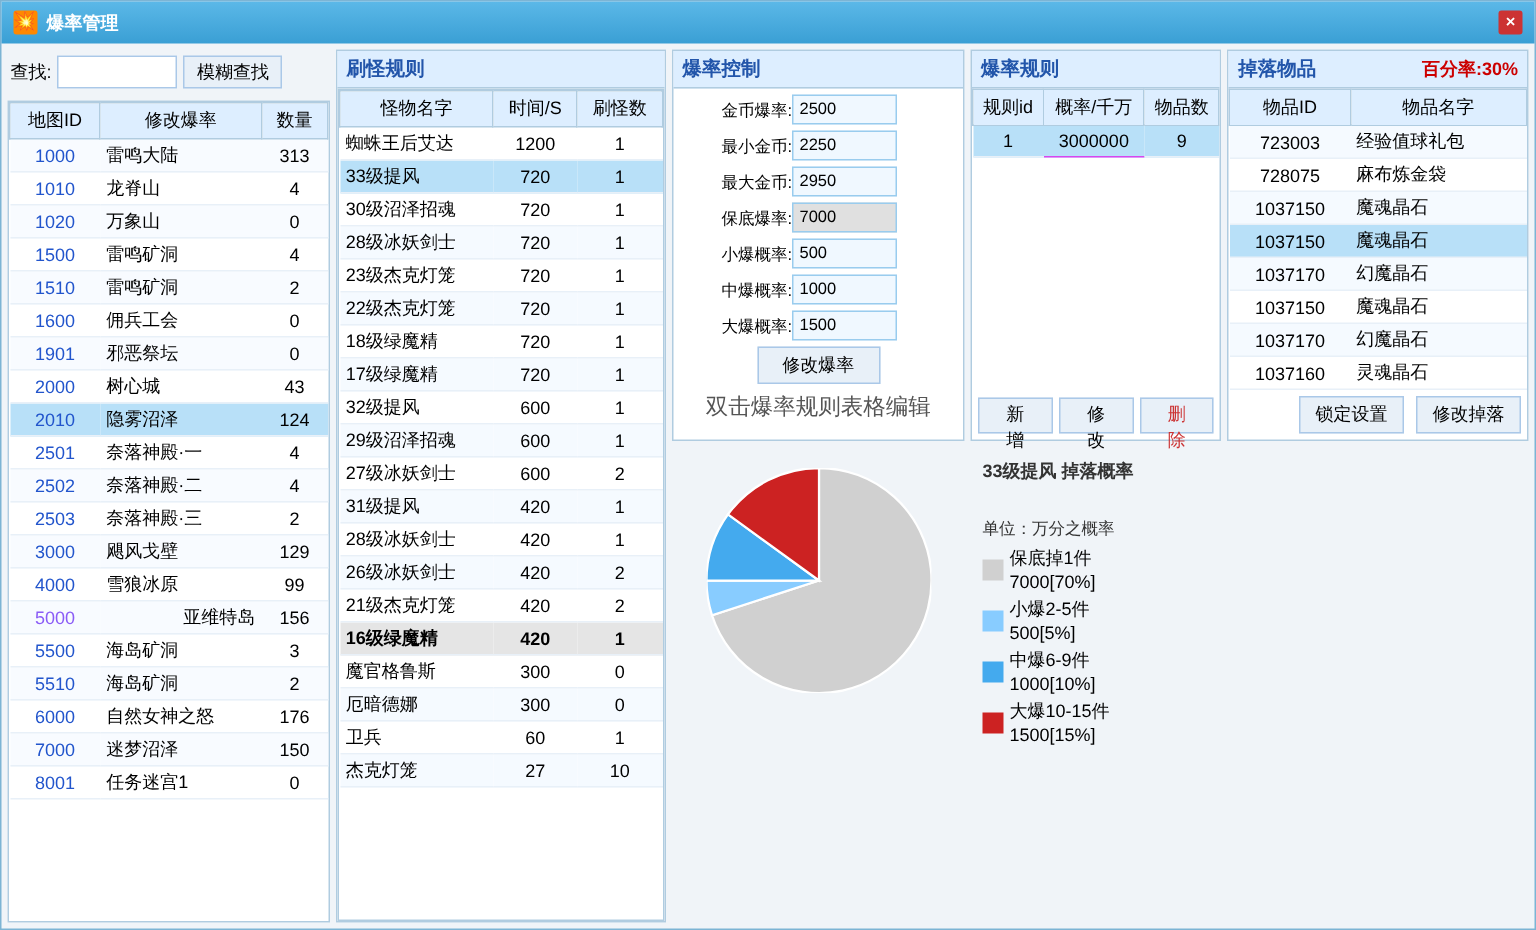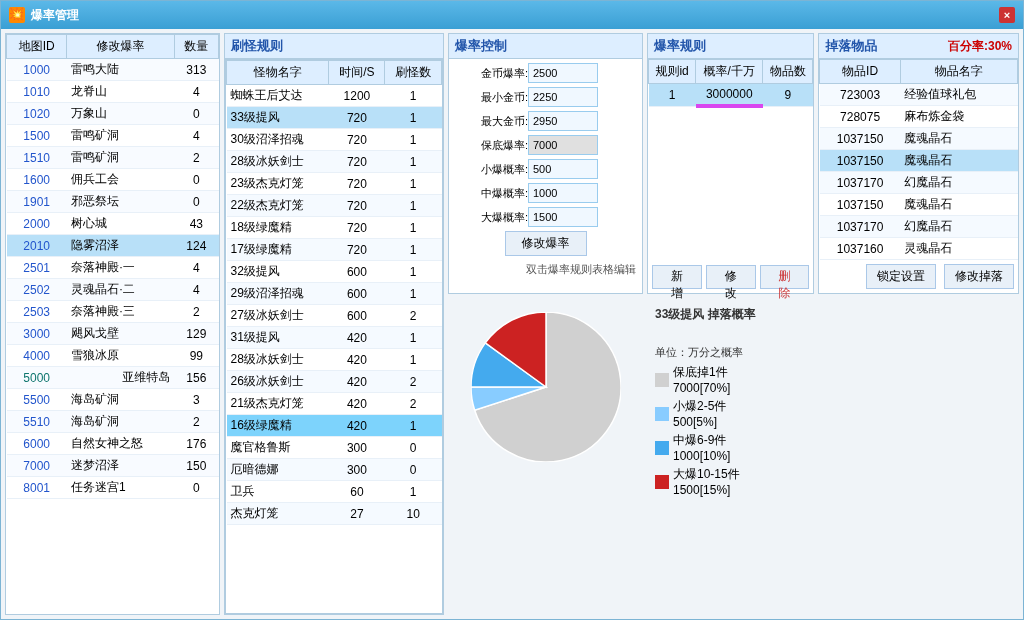--- a/index.html
+++ b/index.html
@@ -26,21 +26,21 @@
     td { padding: 2px 4px; text-align: center; border-bottom: 1px solid #e8f0f8; }
     
     
     .mid-panel { width: 220px; display: flex; flex-direction: column; }
     .section-title { background: #ddeeff; padding: 3px 6px; font-weight: bold; color: #2255aa; border-bottom: 1px solid #b0cce0; font-size: 13px; }
     .monster-table-container { flex: 1; overflow-y: auto; border: 1px solid #b0cce0; background: white; }
     .rate-row { display: flex; align-items: center; margin-bottom: 4px; }
     .rate-label { width: 75px; text-align: right; font-size: 11px; }
     .rate-input { width: 70px; height: 20px; border: 1px solid #99ccee; padding: 1px 4px; background: #f0f8ff; font-size: 11px; }
     .modify-btn { background: #e8f0f8; border: 1px solid #aac8e8; padding: 3px 16px; cursor: pointer; margin: 4px auto; display: block; font-size: 12px; }
-    .double-click-text { text-align: right; color: #555; font-size: 11px; padding: 2px; }
+    .double-click-text { text-align: center; color: #555; font-size: 15px; padding: 2px; }
     .rules-btn-row { display: flex; gap: 4px; padding: 4px 0; }
     .action-btn { background: #e8f0f8; border: 1px solid #aac8e8; padding: 2px 12px; cursor: pointer; font-size: 12px; height: 24px; }
     .action-btn.delete { color: #cc3333; }
     .percent-rate { color: #cc0000; font-weight: bold; }
     .legend-item { display: flex; align-items: center; margin-bottom: 3px; }
     .legend-color { width: 14px; height: 14px; margin-right: 4px; flex-shrink: 0; }
     .lock-btn { background: #e8f0f8; border: 1px solid #aac8e8; padding: 3px 10px; cursor: pointer; font-size: 12px; }
     .modify-drop-btn { background: #e8f0f8; border: 1px solid #aac8e8; padding: 3px 10px; cursor: pointer; font-size: 12px; }
     
     ::-webkit-scrollbar { width: 8px; }
@@ -58,20 +58,25 @@
 
   <div class="title-bar">
     <span class="icon">💥</span>
     <span>爆率管理</span>
     <div class="close-btn">×</div>
   </div>
 
   <div class="content">
 
     <div class="left-panel">
+      <div class="search-bar">
+        <span class="search-label">查找:</span>
+        <input type="text" class="search-input" style="">
+        <button class="search-btn">模糊查找</button>
+      </div>
       <div class="table-container">
         <table>
           <thead>
             <tr>
               <th>地图ID</th>
               <th>修改爆率</th>
               <th>数量</th>
             </tr>
           </thead>
           <tbody id="map-tbody">
@@ -120,40 +125,40 @@
                 <td style="text-align: left; padding-left: 4px;">隐雾沼泽</td>
                 <td>124</td>
               </tr>
               <tr>
                 <td style="color: #2255cc;">2501</td>
                 <td style="text-align: left; padding-left: 4px;">奈落神殿·一</td>
                 <td>4</td>
               </tr>
               <tr style="background: rgb(248, 251, 255);">
                 <td style="color: #2255cc;">2502</td>
-                <td style="text-align: left; padding-left: 4px;">灵魂晶石·二</td>
+                <td style="text-align: left; padding-left: 4px;">奈落神殿·二</td>
                 <td>4</td>
               </tr>
               <tr>
                 <td style="color: #2255cc;">2503</td>
                 <td style="text-align: left; padding-left: 4px;">奈落神殿·三</td>
                 <td>2</td>
               </tr>
               <tr style="background: rgb(248, 251, 255);">
                 <td style="color: #2255cc;">3000</td>
                 <td style="text-align: left; padding-left: 4px;">飓风戈壁</td>
                 <td>129</td>
               </tr>
               <tr>
                 <td style="color: #2255cc;">4000</td>
                 <td style="text-align: left; padding-left: 4px;">雪狼冰原</td>
                 <td>99</td>
               </tr>
               <tr style="background: rgb(248, 251, 255);">
-                <td style="color: #0f766e; text-align: center;">5000</td>
+                <td style="color: #8b5cf6; text-align: center;">5000</td>
                 <td style="text-align: right; padding-left: 4px;">亚维特岛</td>
                 <td>156</td>
               </tr>
               <tr>
                 <td style="color: #2255cc;">5500</td>
                 <td style="text-align: left; padding-left: 4px;">海岛矿洞</td>
                 <td>3</td>
               </tr>
               <tr style="background: rgb(248, 251, 255);">
                 <td style="color: #2255cc;">5510</td>
@@ -260,21 +265,21 @@
               <tr style="background: rgb(245, 250, 255);">
                 <td style="text-align: left; padding-left: 4px; margin-left: 48px;">26级冰妖剑士</td>
                 <td>420</td>
                 <td>2</td>
               </tr>
               <tr>
                 <td style="text-align: left; padding-left: 4px;">21级杰克灯笼</td>
                 <td>420</td>
                 <td>2</td>
               </tr>
-              <tr style="background: #7dd3fc;">
+              <tr style="background: #e5e5e5; font-weight: bold;">
                 <td style="text-align: left; padding-left: 4px;">16级绿魔精</td>
                 <td>420</td>
                 <td>1</td>
               </tr>
               <tr>
                 <td style="text-align: left; padding-left: 4px;">魔官格鲁斯</td>
                 <td>300</td>
                 <td>0</td>
               </tr>
               <tr style="background: rgb(245, 250, 255);">
@@ -346,21 +351,21 @@
               <thead>
                 <tr>
                   <th style="background: #ddeeff; padding: 3px 4px; text-align: center; border: 1px solid #b0cce0; font-weight: normal;">规则id</th>
                   <th style="background: #ddeeff; padding: 3px 4px; text-align: center; border: 1px solid #b0cce0; font-weight: normal;">概率/千万</th>
                   <th style="background: #ddeeff; padding: 3px 4px; text-align: center; border: 1px solid #b0cce0; font-weight: normal;">物品数</th>
                 </tr>
               </thead>
               <tbody id="rules-tbody">
                   <tr style="background: rgb(184, 224, 248);">
                     <td style="text-align: center; padding: 3px 4px; border-bottom: 1px solid #e8f0f8;">1</td>
-                    <td style="text-align: center; padding: 3px 4px; border-bottom: 4px solid #d946ef;">3000000</td>
+                    <td style="text-align: center; padding: 3px 4px; border-bottom: 1px solid #d946ef;">3000000</td>
                     <td style="text-align: center; padding: 3px 4px; border-bottom: 1px solid #e8f0f8;">9</td>
                   </tr>
                 </tbody>
             </table>
           </div>
           <div class="rules-btn-row" style="padding: 4px; display: flex; gap: 4px;">
             <button class="action-btn">新增</button>
             <button class="action-btn">修改</button>
             <button class="action-btn delete">删除</button>
           </div>

